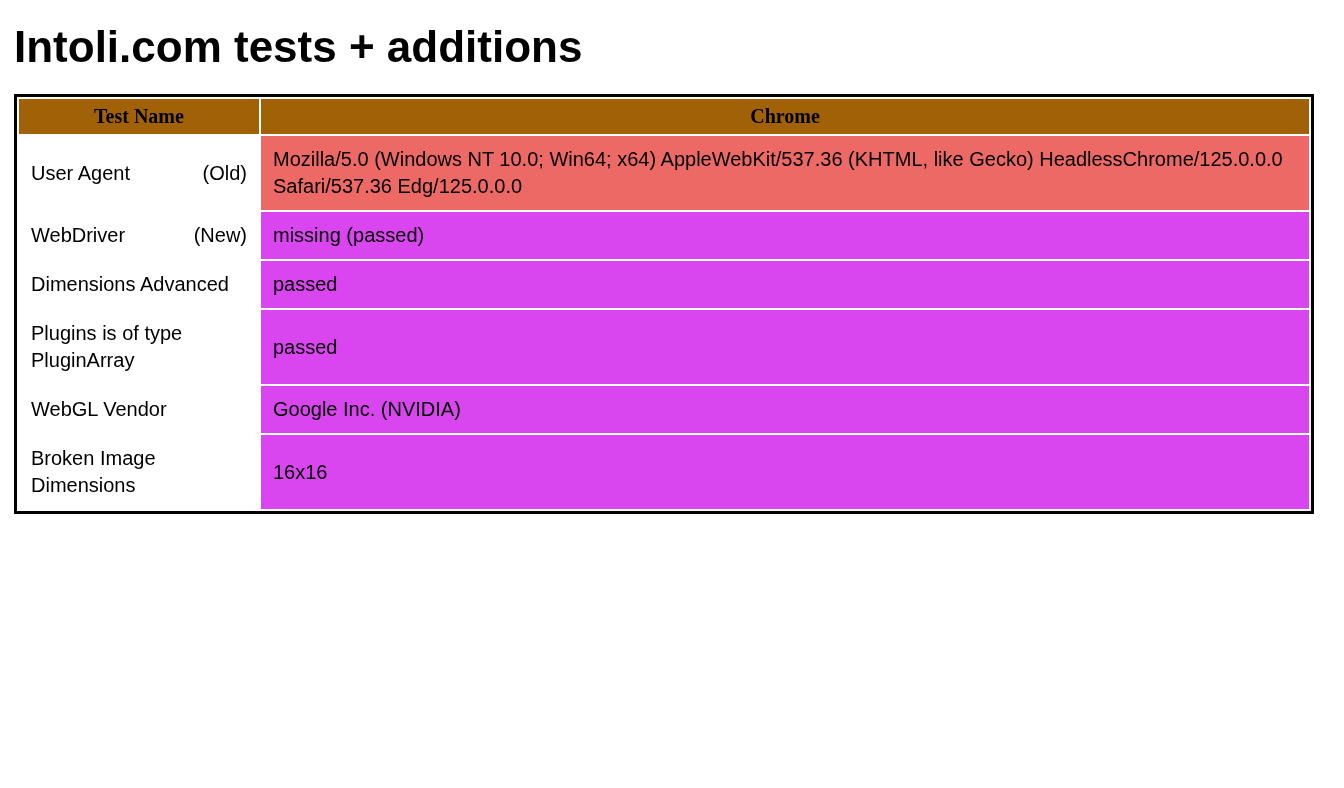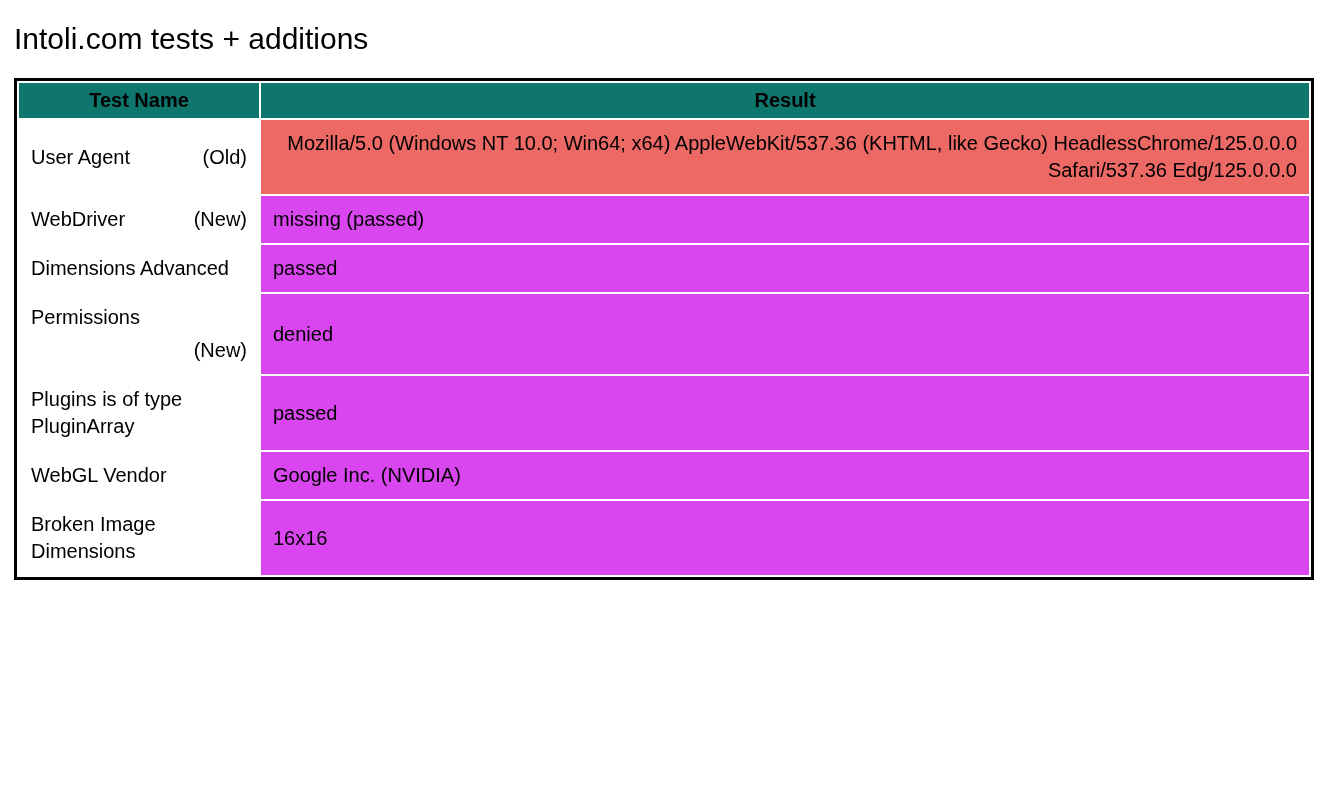--- a/index.html
+++ b/index.html
@@ -7,36 +7,37 @@
     padding: 0;
     background: #ffffff;
     font-family: "Segoe UI", Arial, Helvetica, sans-serif;
     font-size: 20px;
     color: #000;
   }
   .page {
     padding: 12px 14px 30px 14px;
   }
   h1 {
-    font-size: 30px;
-    font-weight: 400;
+    font-size: 44px;
+    font-weight: 700;
     margin: 10px 0 22px 0;
   }
   table.tests {
     border-collapse: separate;
     border-spacing: 2px;
     width: 1300px;
     border: 3px solid #000;
     background: #fff;
   }
   table.tests th {
     font-weight: 700;
     text-align: center;
     padding: 6px 8px;
-    background: #0f766e;
+    background: #a16207;
+    font-family: Liberation Serif, serif;
   }
   table.tests td {
     padding: 10px 12px;
     vertical-align: middle;
     line-height: 1.35;
   }
   col.name-col { width: 240px; }
   td.name-cell {
     background: #ffffff;
     font-weight: 400;
@@ -52,37 +53,37 @@
   }
   td.name-cell.stack .tag {
     display: block;
     text-align: right;
     margin-top: 6px;
   }
   td.result-cell {
     font-weight: 400;
   }
   .status-pass { background: #d946ef; }
-  .status-fail { background: #ec6965; text-align: right; }
+  .status-fail { background: #ec6965; }
 </style>
 </head>
 <body>
 
 <div class="page">
   <h1>Intoli.com tests + additions</h1>
 
   <table class="tests">
     <colgroup>
       <col class="name-col">
       <col>
     </colgroup>
     <thead>
       <tr>
         <th>Test Name</th>
-        <th>Result</th>
+        <th>Chrome</th>
       </tr>
     </thead>
     <tbody id="tests-body">
         <tr>
           <td class="name-cell">
             <div class="name-wrap">
               <span>User Agent</span>
               <span class="tag">(Old)</span>
             </div>
           </td>
@@ -99,26 +100,20 @@
         </tr>
         <tr>
           <td class="name-cell">
             <div class="name-wrap">
               <span>Dimensions Advanced</span>
             </div>
           </td>
           <td class="result-cell status-pass">passed</td>
         </tr>
         <tr>
-          <td class="name-cell stack">
-            <div class="name-wrap"><span>Permissions</span><span class="tag">(New)</span></div>
-          </td>
-          <td class="result-cell status-pass">denied</td>
-        </tr>
-        <tr>
           <td class="name-cell">
             <div class="name-wrap">
               <span>Plugins is of type PluginArray</span>
             </div>
           </td>
           <td class="result-cell status-pass">passed</td>
         </tr>
         <tr>
           <td class="name-cell">
             <div class="name-wrap">

